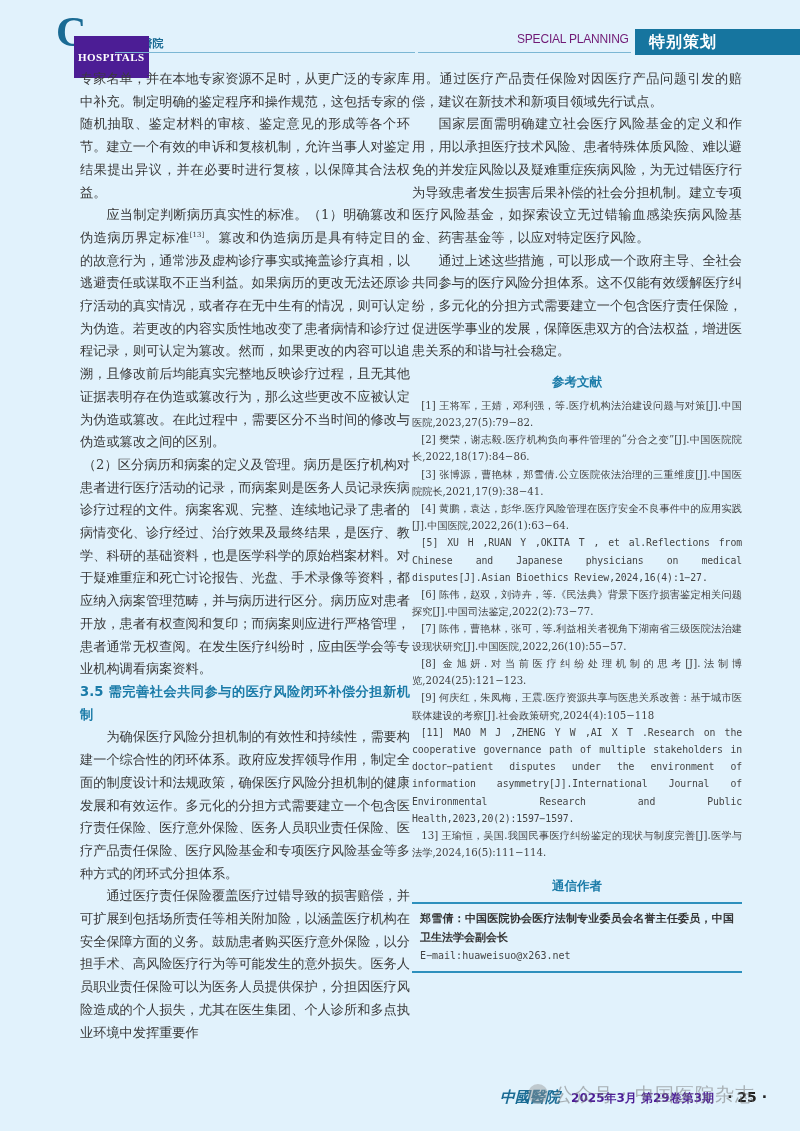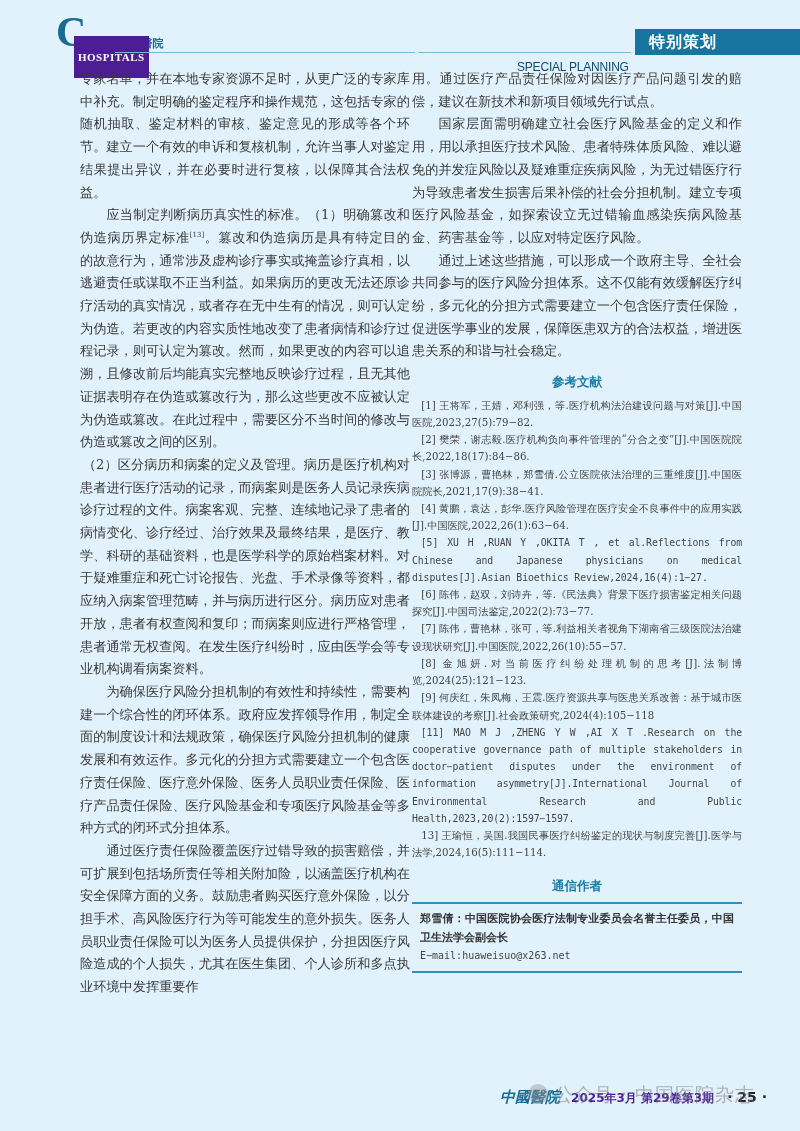--- a/index.html
+++ b/index.html
@@ -7,21 +7,21 @@
     width: 800px; height: 1131px; background: #e1f2fc; position: relative; overflow: hidden;
     font-family: "DejaVu Serif", "Liberation Serif", serif; color: #333;
   }
   .header { position: absolute; left: 0; top: 0; width: 800px; height: 60px; }
   .logo { position: absolute; left: 56px; top: 14px; width: 120px; height: 40px; }
   .logo .bigC { position: absolute; left: 0; top: -4px; font: bold 42px "Liberation Serif", serif; color: #1a6b94; line-height: 44px; }
   .logo .line1 { position: absolute; left: 18px; top: 22px; font: bold 11px "Liberation Serif", serif; color: #1a6b94; letter-spacing: 0.2px; white-space: nowrap; }
   .logo .line1 .cn { font-family: "DejaVu Serif", serif; font-size: 11px; margin-left: 2px; }
   .logo .line2 { position: absolute; left: 18px; top: 22px; background: #4c1d95; color: #fff; font: bold 11px "Liberation Serif", serif; padding: 15px 4px; letter-spacing: 0.5px; }
   .header-rule { position: absolute; left: 115px; top: 52px; width: 300px; height: 1px; background: #7bb7d4; }
-  .section-en { position: absolute; left: 517px; top: 32px; font: 12px "Liberation Sans", sans-serif; color: #0c4a6e; letter-spacing: -0.2px; margin-top: 28px; }
+  .section-en { position: absolute; left: 517px; top: 32px; font: 12px "Liberation Sans", sans-serif; color: #701a75; letter-spacing: -0.2px; }
   .section-en-rule { position: absolute; left: 418px; top: 52px; width: 213px; height: 1px; background: #7bb7d4; }
   .section-cn { position: absolute; left: 635px; top: 29px; width: 165px; height: 26px; background: #16759f; color: #fff;
     font: bold 16px "DejaVu Serif", serif; line-height: 26px; padding-left: 14px; box-sizing: border-box; letter-spacing: 1px; }
 
   .col { position: absolute; top: 68px; font-size: 13.2px; line-height: 22.7px; color: #3a3a3a; text-align: justify; }
   .col.left { left: 80px; width: 330px; }
   .col.right { left: 412px; width: 330px; }
   .col p { margin: 0; }
   .col p.ind { text-indent: 2em; }
   .sup { font-size: 7px; vertical-align: super; line-height: 0; }
@@ -57,20 +57,21 @@
   <div class="header-rule"></div>
   <div class="section-en-rule"></div>
   <div class="section-en">SPECIAL PLANNING</div>
   <div class="section-cn">特别策划</div>
 </div>
 
 <div class="col left">
   <p>专家名单，并在本地专家资源不足时，从更广泛的专家库中补充。制定明确的鉴定程序和操作规范，这包括专家的随机抽取、鉴定材料的审核、鉴定意见的形成等各个环节。建立一个有效的申诉和复核机制，允许当事人对鉴定结果提出异议，并在必要时进行复核，以保障其合法权益。</p>
   <p class="ind"><span>应当制定判断病历真实性的标准。（1）明确篡改和伪造病历界定标准</span><span class="sup">[13]</span><span>。篡改和伪造病历是具有特定目的的故意行为，通常涉及虚构诊疗事实或掩盖诊疗真相，以逃避责任或谋取不正当利益。如果病历的更改无法还原诊疗活动的真实情况，或者存在无中生有的情况，则可认定为伪造。若更改的内容实质性地改变了患者病情和诊疗过程记录，则可认定为篡改。然而，如果更改的内容可以追溯，且修改前后均能真实完整地反映诊疗过程，且无其他证据表明存在伪造或篡改行为，那么这些更改不应被认定为伪造或篡改。在此过程中，需要区分不当时间的修改与伪造或篡改之间的区别。</span></p>
   <p class="ind" style="text-indent:0.2em">（2）区分病历和病案的定义及管理。病历是医疗机构对患者进行医疗活动的记录，而病案则是医务人员记录疾病诊疗过程的文件。病案客观、完整、连续地记录了患者的病情变化、诊疗经过、治疗效果及最终结果，是医疗、教学、科研的基础资料，也是医学科学的原始档案材料。对于疑难重症和死亡讨论报告、光盘、手术录像等资料，都应纳入病案管理范畴，并与病历进行区分。病历应对患者开放，患者有权查阅和复印；而病案则应进行严格管理，患者通常无权查阅。在发生医疗纠纷时，应由医学会等专业机构调看病案资料。</p>
+  <p class="h3">3.5  需完善社会共同参与的医疗风险闭环补偿分担新机制</p>
   <p class="ind">为确保医疗风险分担机制的有效性和持续性，需要构建一个综合性的闭环体系。政府应发挥领导作用，制定全面的制度设计和法规政策，确保医疗风险分担机制的健康发展和有效运作。多元化的分担方式需要建立一个包含医疗责任保险、医疗意外保险、医务人员职业责任保险、医疗产品责任保险、医疗风险基金和专项医疗风险基金等多种方式的闭环式分担体系。</p>
   <p class="ind">通过医疗责任保险覆盖医疗过错导致的损害赔偿，并可扩展到包括场所责任等相关附加险，以涵盖医疗机构在安全保障方面的义务。鼓励患者购买医疗意外保险，以分担手术、高风险医疗行为等可能发生的意外损失。医务人员职业责任保险可以为医务人员提供保护，分担因医疗风险造成的个人损失，尤其在医生集团、个人诊所和多点执业环境中发挥重要作</p>
 </div>
 
 <div class="col right">
   <p>用。通过医疗产品责任保险对因医疗产品问题引发的赔偿，建议在新技术和新项目领域先行试点。</p>
   <p class="ind">国家层面需明确建立社会医疗风险基金的定义和作用，用以承担医疗技术风险、患者特殊体质风险、难以避免的并发症风险以及疑难重症疾病风险，为无过错医疗行为导致患者发生损害后果补偿的社会分担机制。建立专项医疗风险基金，如探索设立无过错输血感染疾病风险基金、药害基金等，以应对特定医疗风险。</p>
   <p class="ind">通过上述这些措施，可以形成一个政府主导、全社会共同参与的医疗风险分担体系。这不仅能有效缓解医疗纠纷，多元化的分担方式需要建立一个包含医疗责任保险，促进医学事业的发展，保障医患双方的合法权益，增进医患关系的和谐与社会稳定。</p>
 
   <div class="ref-title">参考文献</div>

